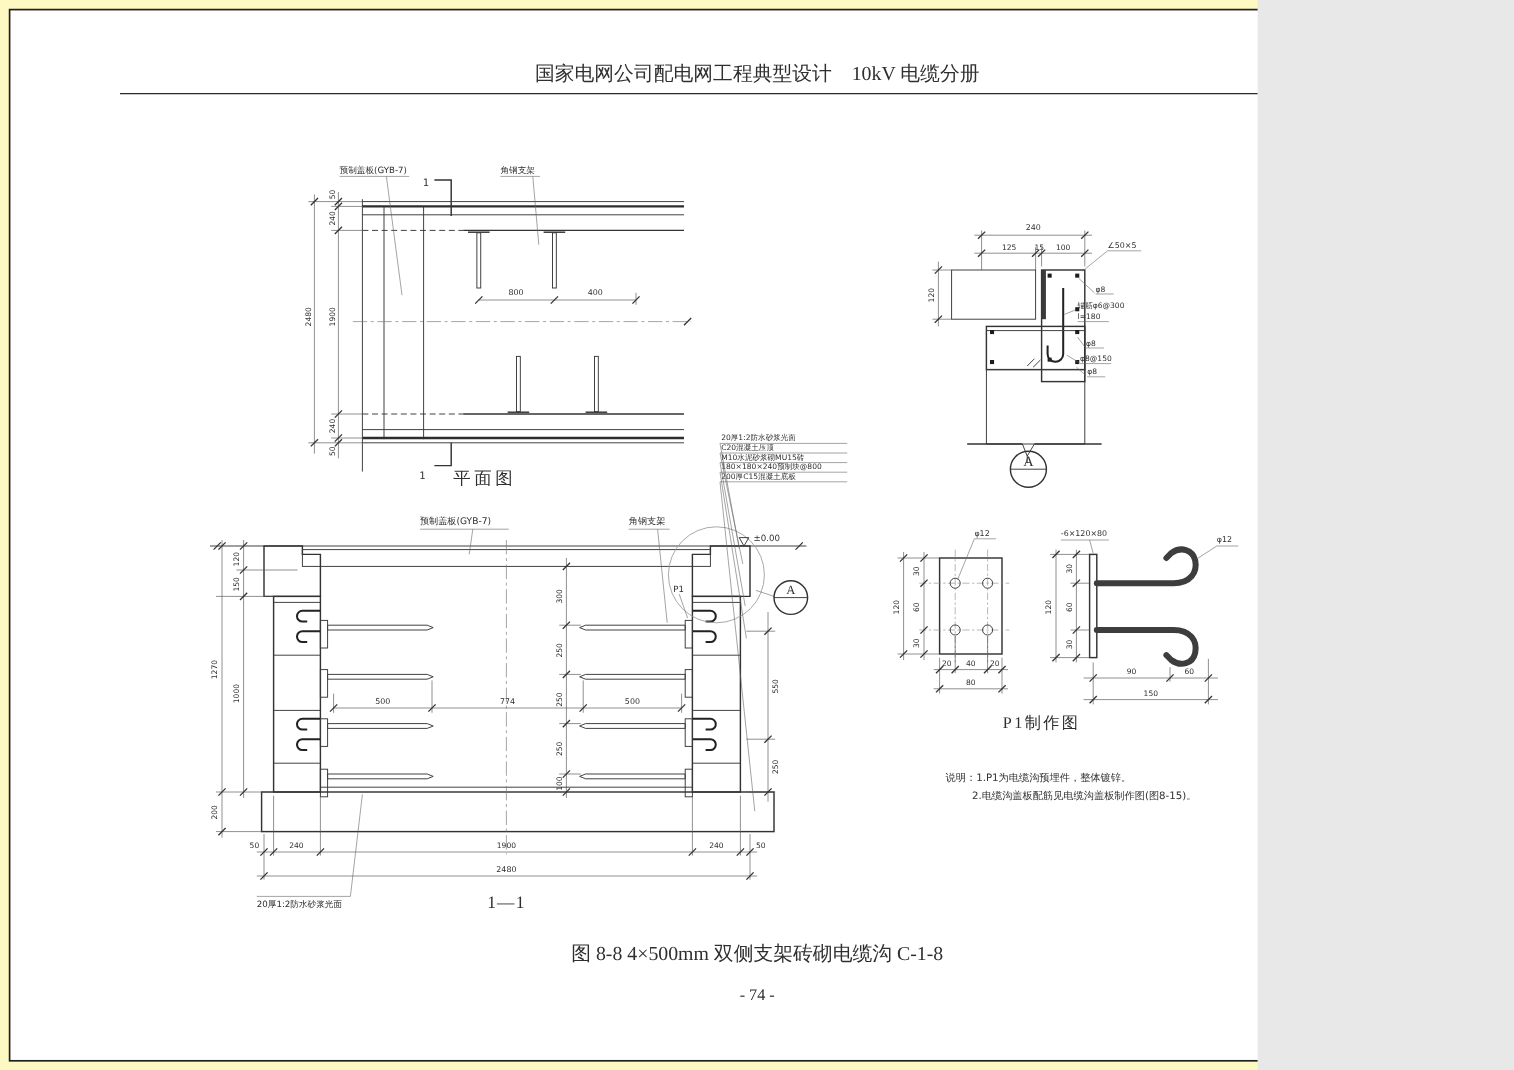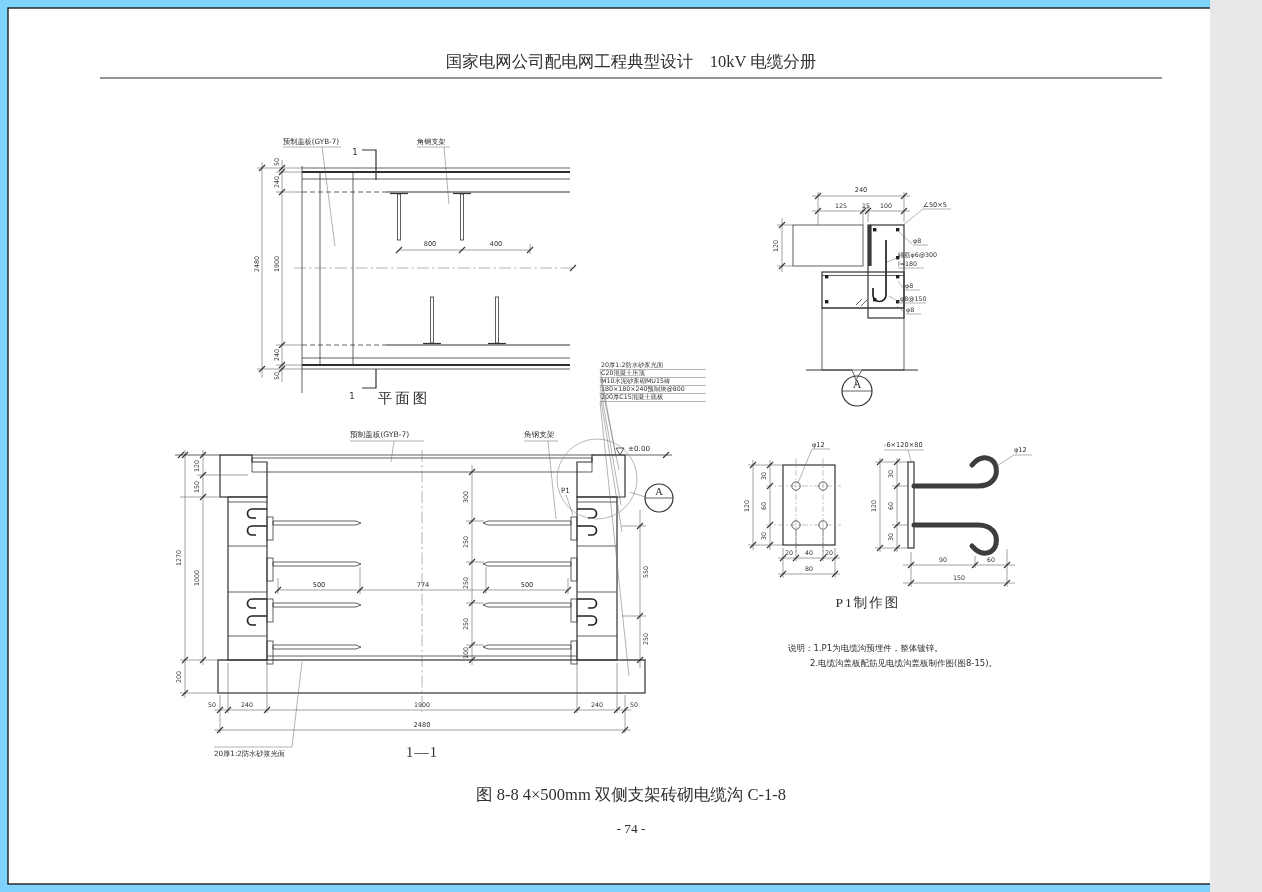--- a/index.html
+++ b/index.html
@@ -1,16 +1,16 @@
 <!DOCTYPE html>
 <html><head>
 <meta charset="utf-8">
 <style>
   html,body{margin:0;padding:0;background:#e8e8e8;}
-  #page{position:relative;width:1210px;height:892px;background:#7dd3fc;overflow:hidden;}
+  #page{position:relative;width:1048px;height:892px;background:#fef9c3;overflow:hidden;}
   svg{position:absolute;left:0;top:0;}
   text{fill:#2f2f2f;font-family:"DejaVu Sans","Liberation Sans",sans-serif;}
   .t6{font-size:6.3px}.t65{font-size:6.6px}.t7{font-size:7.2px}.t75{font-size:7.6px}
   .t8{font-size:8.5px}.t10{font-size:10.5px}.t12{font-size:12px}
   .t13{font-size:13.5px}.t14{font-size:14.5px}.t16{font-size:16.5px}
   .mid{text-anchor:middle}
   .serif{font-family:"Liberation Serif","DejaVu Serif",serif}
   .ln{stroke:#3a3a3a;stroke-width:0.8;fill:none}
   .lnt{stroke:#2e2e2e;stroke-width:1.9;fill:none}
   .lnm{stroke:#333;stroke-width:1.2;fill:none}

